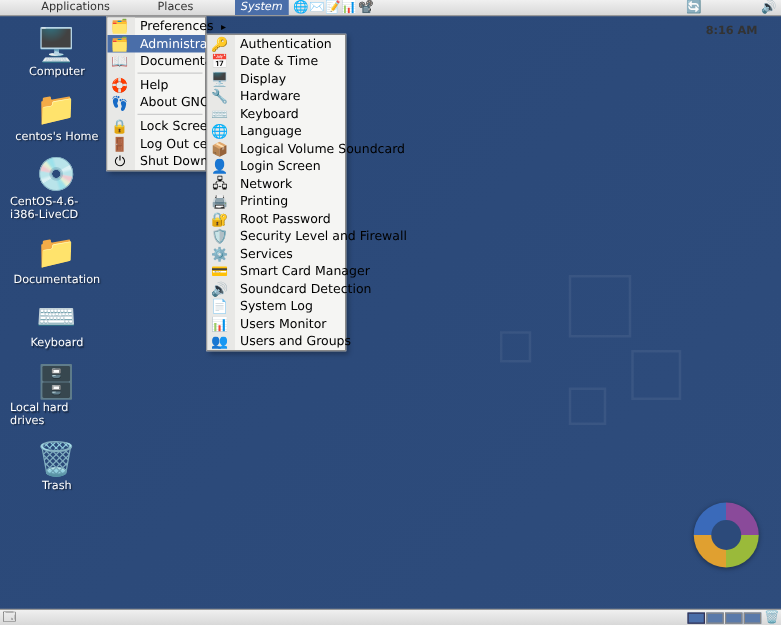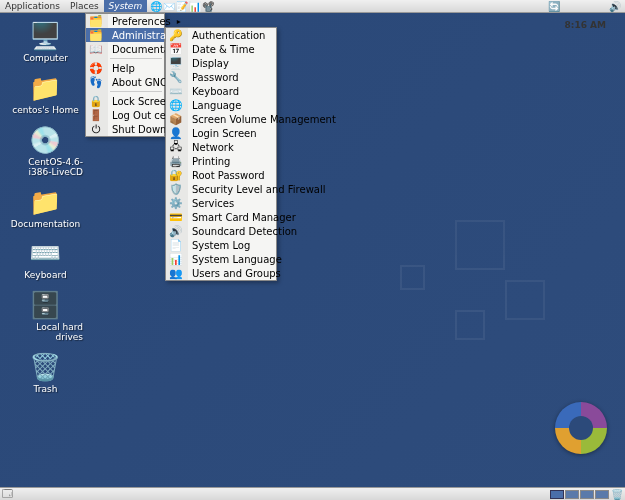--- a/index.html
+++ b/index.html
@@ -1,29 +1,29 @@
 <!DOCTYPE html>
 <html><head>
 <meta charset="utf-8">
 <style>
 * { margin: 0; padding: 0; box-sizing: border-box; font-family: "DejaVu Sans", "Liberation Sans", sans-serif; }
 body { width: 625px; height: 500px; overflow: hidden; position: relative; background: #2c4a7a; }
 .desktop { position: absolute; inset: 0; background: linear-gradient(135deg, #2a4878 0%, #2c4a7a 50%, #2e4c7c 100%); }
 .top-panel { position: absolute; top: 0; left: 0; right: 0; height: 13px; background: linear-gradient(#f0f0f0, #d8d8d8); border-bottom: 1px solid #999; display: flex; align-items: center; font-size: 9px; color: #333; z-index: 100; }
-.panel-menu { padding: 0 5px; height: 100%; display: flex; align-items: center; cursor: pointer; }
+.panel-menu { padding: 0 5px; height: 100%; display: flex; align-items: center; cursor: pointer; margin-left: 28px; }
 .panel-menu.active { background: #4a6ea9; color: #fff; font-style: italic; }
 .panel-icons { display: flex; gap: 2px; margin-left: 4px; }
 .panel-icon { width: 11px; height: 11px; display: flex; align-items: center; justify-content: center; font-size: 10px; }
 .panel-right { margin-left: auto; display: flex; align-items: center; gap: 4px; padding-right: 4px; }
 .clock { font-size: 9px; font-weight: bold; margin-top: 37px; }
 .bottom-panel { position: absolute; bottom: 0; left: 0; right: 0; height: 13px; background: linear-gradient(#f0f0f0, #d8d8d8); border-top: 1px solid #999; display: flex; align-items: center; z-index: 100; }
 .desktop-icons { position: absolute; top: 20px; left: 8px; display: flex; flex-direction: column; gap: 8px; z-index: 1; }
 .di { display: flex; flex-direction: column; align-items: center; width: 75px; cursor: pointer; }
 .di-icon { width: 32px; height: 32px; display: flex; align-items: center; justify-content: center; font-size: 26px; }
-.di-label { font-size: 9px; color: #fff; text-align: right; margin-top: 2px; text-shadow: 1px 1px 1px rgba(0,0,0,.5); line-height: 1.1; }
+.di-label { font-size: 9px; color: #fff; text-align: left; margin-top: 2px; text-shadow: 1px 1px 1px rgba(0,0,0,.5); line-height: 1.1; }
 .menu { position: absolute; background: #f5f5f3; border: 1px solid #888; box-shadow: 2px 2px 4px rgba(0,0,0,.3); font-size: 10px; z-index: 200; }
 .menu-strip { position: absolute; left: 0; top: 0; bottom: 0; width: 22px; background: #e8e8e6; }
 .system-menu { top: 13px; left: 85px; width: 80px; }
 .menu-item { position: relative; display: flex; align-items: center; height: 14px; padding: 0 4px 0 26px; cursor: pointer; white-space: nowrap; }
 .menu-item.hover { background: #4a6ea9; color: #fff; }
 .menu-item .mi-icon { position: absolute; left: 3px; width: 14px; height: 14px; display: flex; align-items: center; justify-content: center; font-size: 11px; z-index: 1; }
 .menu-item .arrow { margin-left: auto; font-size: 8px; padding-left: 6px; }
 .menu-sep { height: 1px; background: #ccc; margin: 2px 2px 2px 24px; }
 .admin-menu { top: 27px; left: 165px; width: 112px; }
 .admin-menu .menu-item { padding-right: 8px; }
@@ -160,33 +160,33 @@
     <div class="menu-item">
       <span class="mi-icon">📅</span>
       <span>Date &amp; Time</span>
     </div>
     <div class="menu-item">
       <span class="mi-icon">🖥️</span>
       <span>Display</span>
     </div>
     <div class="menu-item">
       <span class="mi-icon">🔧</span>
-      <span>Password</span>
+      <span>Hardware</span>
     </div>
     <div class="menu-item">
       <span class="mi-icon">⌨️</span>
       <span>Keyboard</span>
     </div>
     <div class="menu-item">
       <span class="mi-icon">🌐</span>
       <span>Language</span>
     </div>
     <div class="menu-item">
       <span class="mi-icon">📦</span>
-      <span>Screen Volume Management</span>
+      <span>Logical Volume Soundcard</span>
     </div>
     <div class="menu-item">
       <span class="mi-icon">👤</span>
       <span>Login Screen</span>
     </div>
     <div class="menu-item">
       <span class="mi-icon">🖧</span>
       <span>Network</span>
     </div>
     <div class="menu-item">
@@ -212,21 +212,21 @@
     <div class="menu-item">
       <span class="mi-icon">🔊</span>
       <span>Soundcard Detection</span>
     </div>
     <div class="menu-item">
       <span class="mi-icon">📄</span>
       <span>System Log</span>
     </div>
     <div class="menu-item">
       <span class="mi-icon">📊</span>
-      <span>System Language</span>
+      <span>Users Monitor</span>
     </div>
     <div class="menu-item">
       <span class="mi-icon">👥</span>
       <span>Users and Groups</span>
     </div>
   </div>
 
 <div class="bottom-panel">
   <div class="panel-icon" style="margin-left:2px">🗔</div>
   <div class="ws-switcher">

